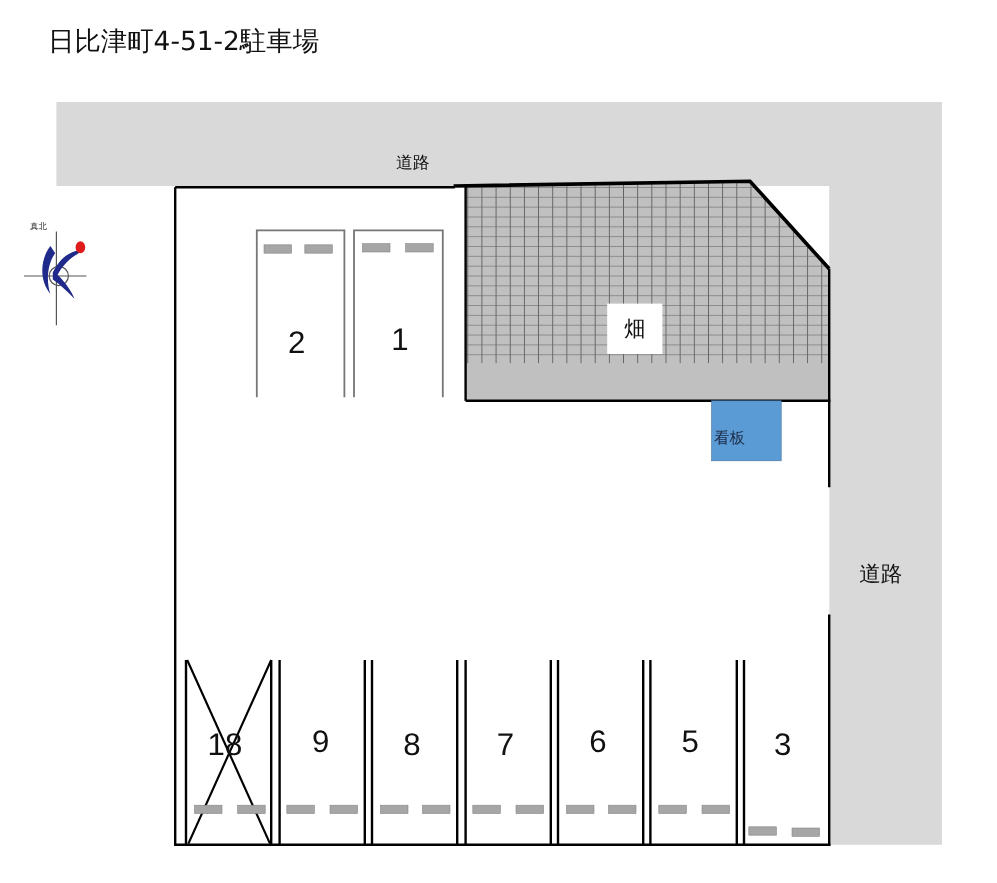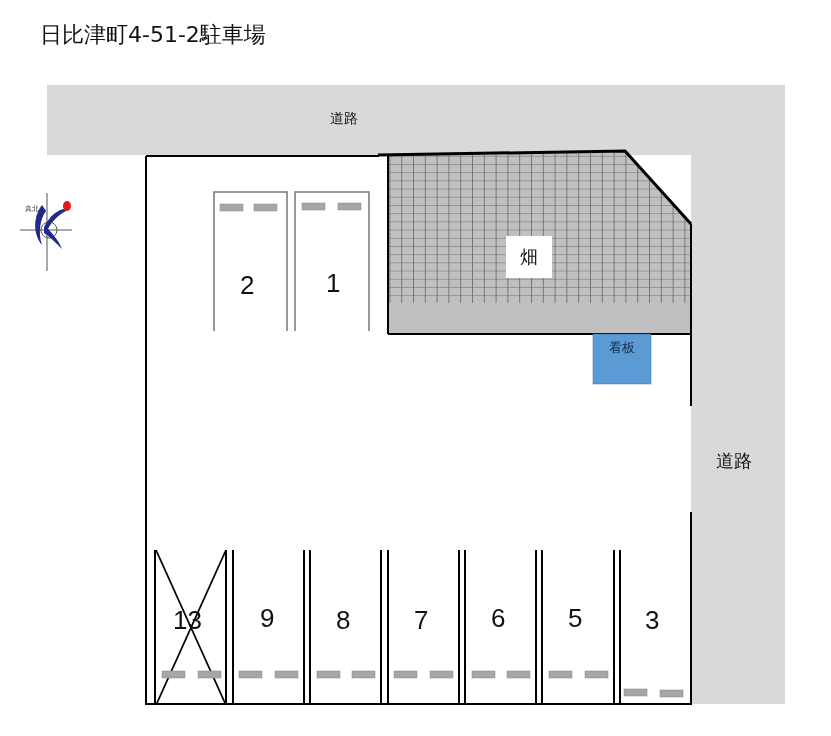--- a/index.html
+++ b/index.html
@@ -1,29 +1,29 @@
 <!DOCTYPE html>
 <html><head>
   <meta charset="utf-8">
   <style>
     html, body { margin: 0; padding: 0; background: #ffffff; }
     body { width: 831px; height: 736px; position: relative; overflow: hidden;
            font-family: "DejaVu Sans", "Liberation Sans", sans-serif; }
     .title { position: absolute; left: 40px; top: 20px; font-size: 22px; color: #111;
              letter-spacing: 0px; white-space: nowrap; }
     svg.map { position: absolute; left: 0; top: 0; }
-    .lbl { position: absolute; color: #111; white-space: nowrap; }
+    .lbl { position: absolute; color: #111; white-space: nowrap; margin-top: 17px; }
     .road-top-label { left: 330px; top: 110px; font-size: 14px; }
     .road-right-label { left: 716px; top: 449px; font-size: 18px; }
     .field-label { left: 506px; top: 236px; width: 46px; height: 42px; background: #fff;
                    font-size: 18px; display: flex; align-items: center; justify-content: center; }
-    .sign-label { left: 593px; top: 334px; width: 58px; text-align: center; font-size: 13px; color: #1b2a44; padding-top: 5px; }
+    .sign-label { left: 579px; top: 334px; width: 58px; text-align: center; font-size: 13px; color: #1b2a44; padding-top: 5px; }
     .num { position: absolute; font-size: 26px; color: #111; font-family: "Liberation Sans", sans-serif; }
     .compass { position: absolute; left: 16px; top: 183px; width: 62px; height: 90px; }
-    .compass-text { position: absolute; left: 25px; top: 184px; font-size: 7px; color: #333; margin-top: 20px; }
+    .compass-text { position: absolute; left: 25px; top: 184px; font-size: 7px; color: #333; }
   </style>
 </head>
 <body>
 
 <div class="title">日比津町4-51-2駐車場</div>
 
 <svg class="map" width="831" height="736" viewBox="0 0 831 736">
   <defs>
     <pattern id="grid" x="0" y="0" width="11.8" height="8.2" patternUnits="userSpaceOnUse">
       <rect width="11.8" height="8.2" fill="#c0c0c0"></rect>
@@ -108,21 +108,21 @@
 </svg>
 
 <div class="lbl road-top-label">道路</div>
 <div class="lbl road-right-label">道路</div>
 <div class="lbl field-label">畑</div>
 <div class="lbl sign-label">看板</div>
 
 <div class="num" style="left:240px; top:270px;">2</div>
 <div class="num" style="left:326px; top:268px;">1</div>
 
-<div class="num" style="left:173px; top:605px;">13</div>
+<div class="num" style="left:173px; top:605px;">18</div>
 <div class="num" style="left:260px; top:603px;">9</div>
 <div class="num" style="left:336px; top:605px;">8</div>
 <div class="num" style="left:414px; top:605px;">7</div>
 <div class="num" style="left:491px; top:603px;">6</div>
 <div class="num" style="left:568px; top:603px;">5</div>
 <div class="num" style="left:645px; top:605px;">3</div>
 
 <div class="compass-text">真北</div>
 <svg class="compass" viewBox="0 0 62 90">
   <line x1="31" y1="10" x2="31" y2="88" stroke="#555" stroke-width="1"></line>

